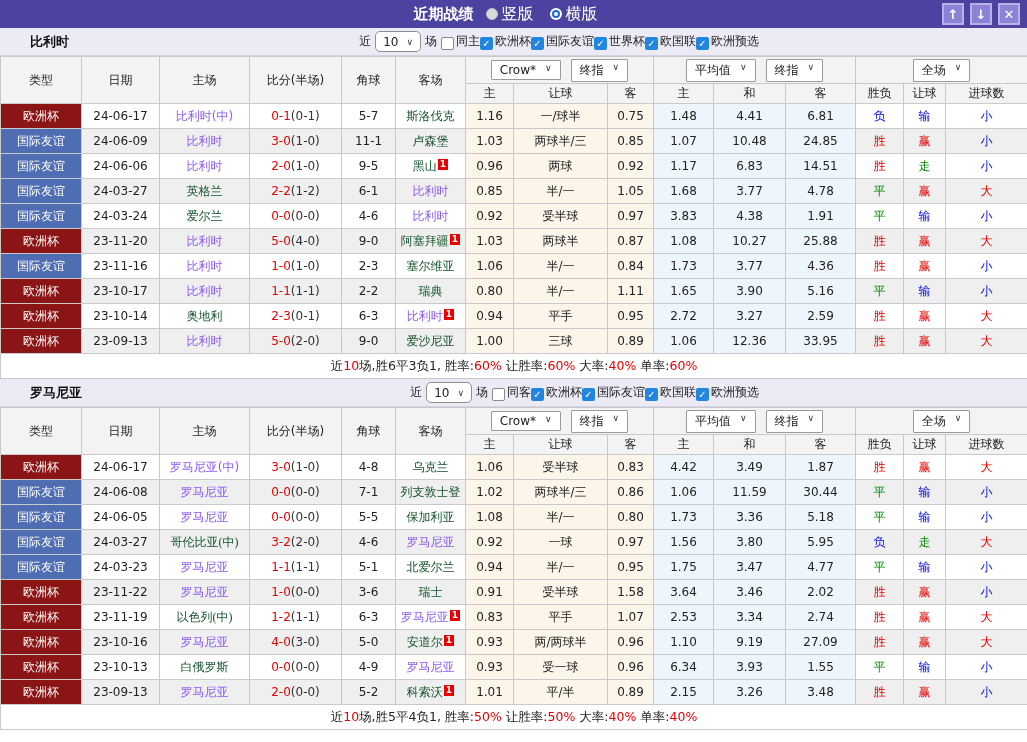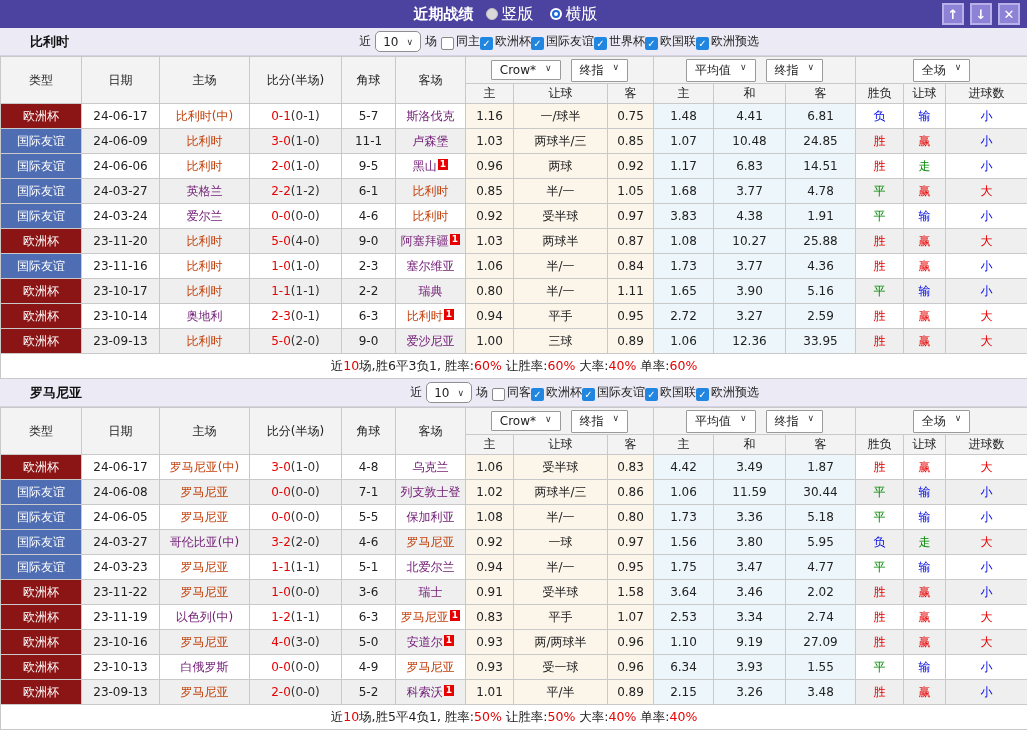--- a/index.html
+++ b/index.html
@@ -55,22 +55,22 @@
     display:inline-flex; align-items:flex-start; gap:9px; background:#fff;
     border:1px solid #9a9a9a; border-radius:1px; padding:2px 8px; margin:0 5px;
   }
   tbody td { height:25px; }
   tbody tr:nth-child(even) td { background:#efefef; }
   tbody td.crow { background:#fcf5ea !important; }
   tbody td.avg  { background:#edf6fa !important; }
   td.type { color:#fff; }
   td.type.t-euro { background:#8b1414 !important; }
   td.type.t-fri  { background:#4e6db3 !important; }
-  .focal { color:#c2410c; }
-  .opp { color:#701a75; }
+  .focal { color:#8b5cf6; }
+  .opp { color:#14532d;font-family:Liberation Serif, serif; }
   .c-red { color:#e60000; }
   .c-green { color:#008800; }
   .c-blue { color:#0008e6; }
   .half { color:#333; }
   .card {
     display:inline-block; background:#e60000; color:#fff; font-size:9px; font-weight:bold;
     line-height:11px; padding:0 2px; margin-left:1px; vertical-align:3px;
   }
   tfoot td.summary { height:25px; background:#fff; font-size:12.5px; }
 </style>

